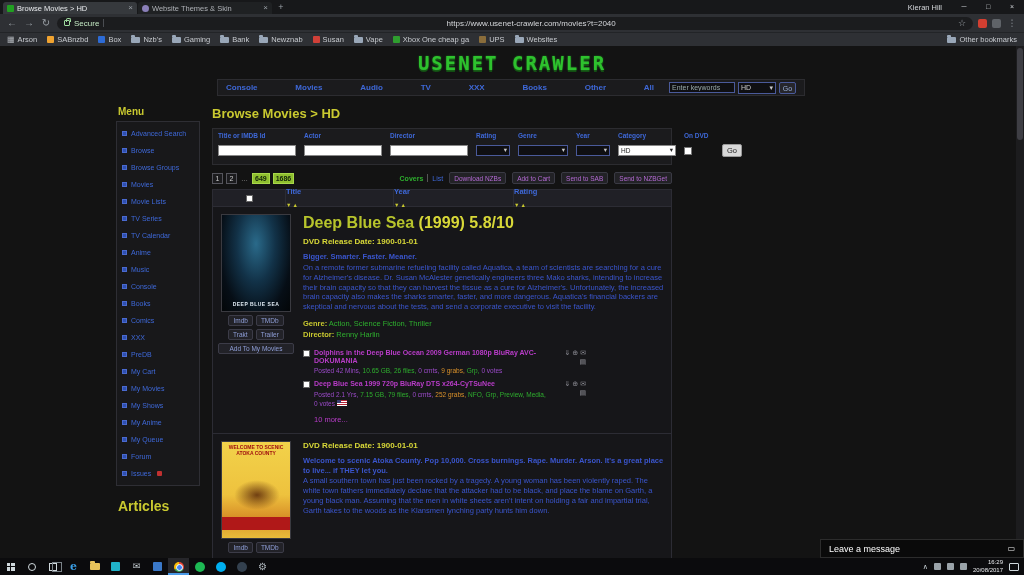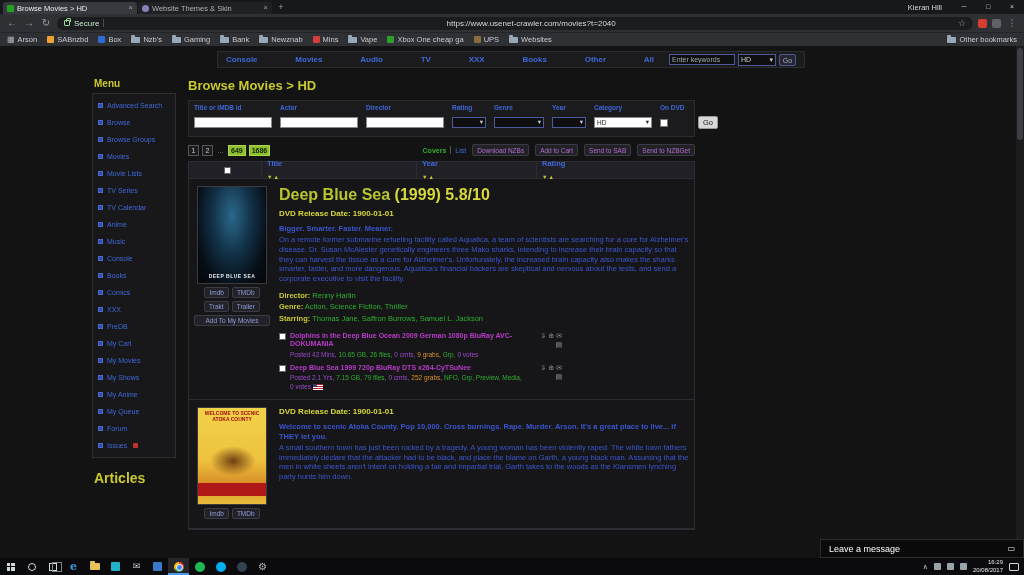--- a/index.html
+++ b/index.html
@@ -64,21 +64,21 @@
   .navlink { color:#3e68d8; font-weight:bold; }
   .search-wrap { margin-left:auto; display:flex; align-items:center; gap:3px; }
   .kw-input { width:66px; height:11px; background:#0f0f12; border:1px solid #4a5a9a; color:#bbb; font-size:7px; padding:0 2px;
               font-family:"Liberation Sans", sans-serif; }
   .kw-input::placeholder { color:#9aa; }
   .nav-select { width:38px; height:12px; background:#0f0f12; border:1px solid #4a5a9a; color:#ccc; font-size:7px;
                 display:flex; align-items:center; justify-content:space-between; padding:0 2px; }
   .nav-go { width:17px; height:12px; background:#26262c; border:1px solid #4a5a9a; color:#9ab0d8; font-size:7px;
             text-align:center; line-height:11px; border-radius:2px; }
 
-  .content { display:flex; margin:10px 0 0 92px; width:603px; gap:12px; align-items:flex-start;justify-content:flex-end; }
+  .content { display:flex; margin:10px 0 0 116px; width:556px; gap:12px; align-items:flex-start;justify-content:flex-end; }
 
   .sidebar { width:84px; flex:none; }
   .side-title { color:#c9c930; font-weight:bold; font-size:10px; margin:0 0 4px 2px; }
   .side-box { border:1px solid #2e2e34; background:#18181a; padding:3px 0; }
   .side-item { display:flex; align-items:center; gap:4px; height:17px; padding-left:5px; }
   .bullet { width:5px; height:5px; background:#2e4fb0; border:1px solid #4a6ad0; flex:none; }
   .side-link { color:#3e68d8; font-size:7px; white-space:nowrap; }
   .issues-badge { width:5px; height:5px; background:#c03030; border-radius:1px; margin-left:2px; }
   .articles-title { color:#c9c930; font-weight:bold; font-size:14px; margin:12px 0 0 2px; }
 
@@ -107,21 +107,21 @@
   .page-dots { color:#999; padding:0 1px; }
   .view-toggle { margin-left:auto; display:flex; align-items:center; gap:4px; }
   .covers-lbl { color:#2eae2e; font-weight:bold; }
   .vt-div { width:1px; height:8px; background:#555; }
   .list-lbl { color:#3e68d8; }
   .act-btn { height:12px; line-height:11px; padding:0 4px; background:#222226; border:1px solid #3a3a44;
              color:#b46ad4; font-size:6.5px; border-radius:2px; margin-left:2px; }
 
   .mtable { margin-top:5px; border:1px solid #2c2c34; background:#161619; }
   .thead { display:flex; background:#202026; border-bottom:1px solid #2c2c34; height:17px; align-items:stretch; }
-  .th { display:flex; flex-direction:column; justify-content:center; gap:7px; padding-left:5px; border-left:1px solid #2c2c34; }
+  .th { display:flex; flex-direction:column; justify-content:center; gap:7px; border-left:1px solid #2c2c34; }
   .th-check { width:72px; border-left:none; flex-direction:row; align-items:center; }
   .th-title { flex:1; } .th-year { width:120px; } .th-rating { width:158px; }
   .th-lbl { color:#3e68d8; font-weight:bold; font-size:7.5px; line-height:1; }
   .th-sort { color:#c9c930; font-size:5.5px; line-height:1; letter-spacing:1px; }
 
   .mrow { display:flex; border-bottom:1px solid #2c2c34; padding:7px 5px 9px; gap:9px; }
   .mleft { width:76px; flex:none; display:flex; flex-direction:column; gap:3px; align-items:center; }
   .poster { width:70px; height:98px; border:1px solid #3a3a40; position:relative; overflow:hidden; }
   .poster-dbs { background:radial-gradient(ellipse at 50% 30%, #2a6a8a 0%, #123248 40%, #060e16 75%, #030608 100%); }
   .poster-dbs .poster-cap { position:absolute; bottom:4px; left:0; right:0; text-align:center; color:#dfe9f2;
@@ -260,21 +260,21 @@
     <span class="bm">
         <span class="bm-folder"></span>
         <span>Bank</span>
       </span>
     <span class="bm">
         <span class="bm-folder"></span>
         <span>Newznab</span>
       </span>
     <span class="bm">
         <span class="bm-sq c-red"></span>
-        <span>Mins</span>
+        <span>Susan</span>
       </span>
     <span class="bm">
         <span class="bm-folder"></span>
         <span>Vape</span>
       </span>
     <span class="bm">
         <span class="bm-sq c-green"></span>
         <span>Xbox One cheap ga</span>
       </span>
     <span class="bm">
@@ -286,20 +286,21 @@
         <span>Websites</span>
       </span>
     <span class="bm bm-other">
         <span class="bm-folder"></span>
         <span>Other bookmarks</span>
       </span>
   </div>
 
   <div class="viewport">
 
+    <div class="site-logo">USENET CRAWLER</div>
 
     <div class="sitenav">
       <div class="sitenav-links">
         <span class="navlink">Console</span>
         <span class="navlink">Movies</span>
         <span class="navlink">Audio</span>
         <span class="navlink">TV</span>
         <span class="navlink">XXX</span>
         <span class="navlink">Books</span>
         <span class="navlink">Other</span>
@@ -502,23 +503,22 @@
             <div class="minfo">
               <div class="mtitle">
                 <span>Deep Blue Sea</span>
                 <span class="yr">(1999)</span>
                 <span class="rt">5.8/10</span>
               </div>
               <div class="mdvd">DVD Release Date: 1900-01-01</div>
               <div class="mtag">Bigger. Smarter. Faster. Meaner.</div>
               <div class="msyn">On a remote former submarine refueling facility called Aquatica, a team of scientists are searching for a cure for Alzheimer's disease. Dr. Susan McAlester genetically engineers three Mako sharks, intending to increase their brain capacity so that they can harvest the tissue as a cure for Alzheimer's. Unfortunately, the increased brain capacity also makes the sharks smarter, faster, and more dangerous. Aquatica's financial backers are skeptical and nervous about the tests, and send a corporate executive to visit the facility.</div>
               <div class="mmeta">
+                <div><span class="mlbl">Genre:</span> <span class="mval">Action, Science Fiction, Thriller</span></div>
                 <div><span class="mlbl">Director:</span> <span class="mval">Renny Harlin</span></div>
-                <div><span class="mlbl">Genre:</span> <span class="mval">Action, Science Fiction, Thriller</span></div>
-                <div><span class="mlbl">Starring:</span> <span class="mval">Thomas Jane, Saffron Burrows, Samuel L. Jackson</span></div>
               </div>
               <div class="nzbs">
                 <div class="nzb">
                   <span class="cb"></span>
                   <div class="nzb-body">
                     <div class="nzb-name">Dolphins in the Deep Blue Ocean 2009 German 1080p BluRay AVC-DOKUMANIA</div>
                     <div class="nzb-details">
                       <span class="d-purple">Posted 42 Mins,</span>
                       <span class="d-green">10.65 GB,</span>
                       <span class="d-green">26 files,</span>
@@ -550,20 +550,21 @@
                       <span class="flag-us"></span>
                     </div>
                   </div>
                   <div class="nzb-icons">
                     <span class="nzb-ico">⇓</span>
                     <span class="nzb-ico">⊕</span>
                     <span class="nzb-ico">✉</span>
                     <span class="nzb-ico">▤</span>
                   </div>
                 </div>
+                <div class="more-link">10 more...</div>
               </div>
             </div>
           </div>
 
           <div class="mrow">
             <div class="mleft">
               <div class="poster poster-klan">
                 <span class="poster-cap">WELCOME TO SCENIC ATOKA COUNTY</span>
               </div>
               <div class="pbtn-row">

